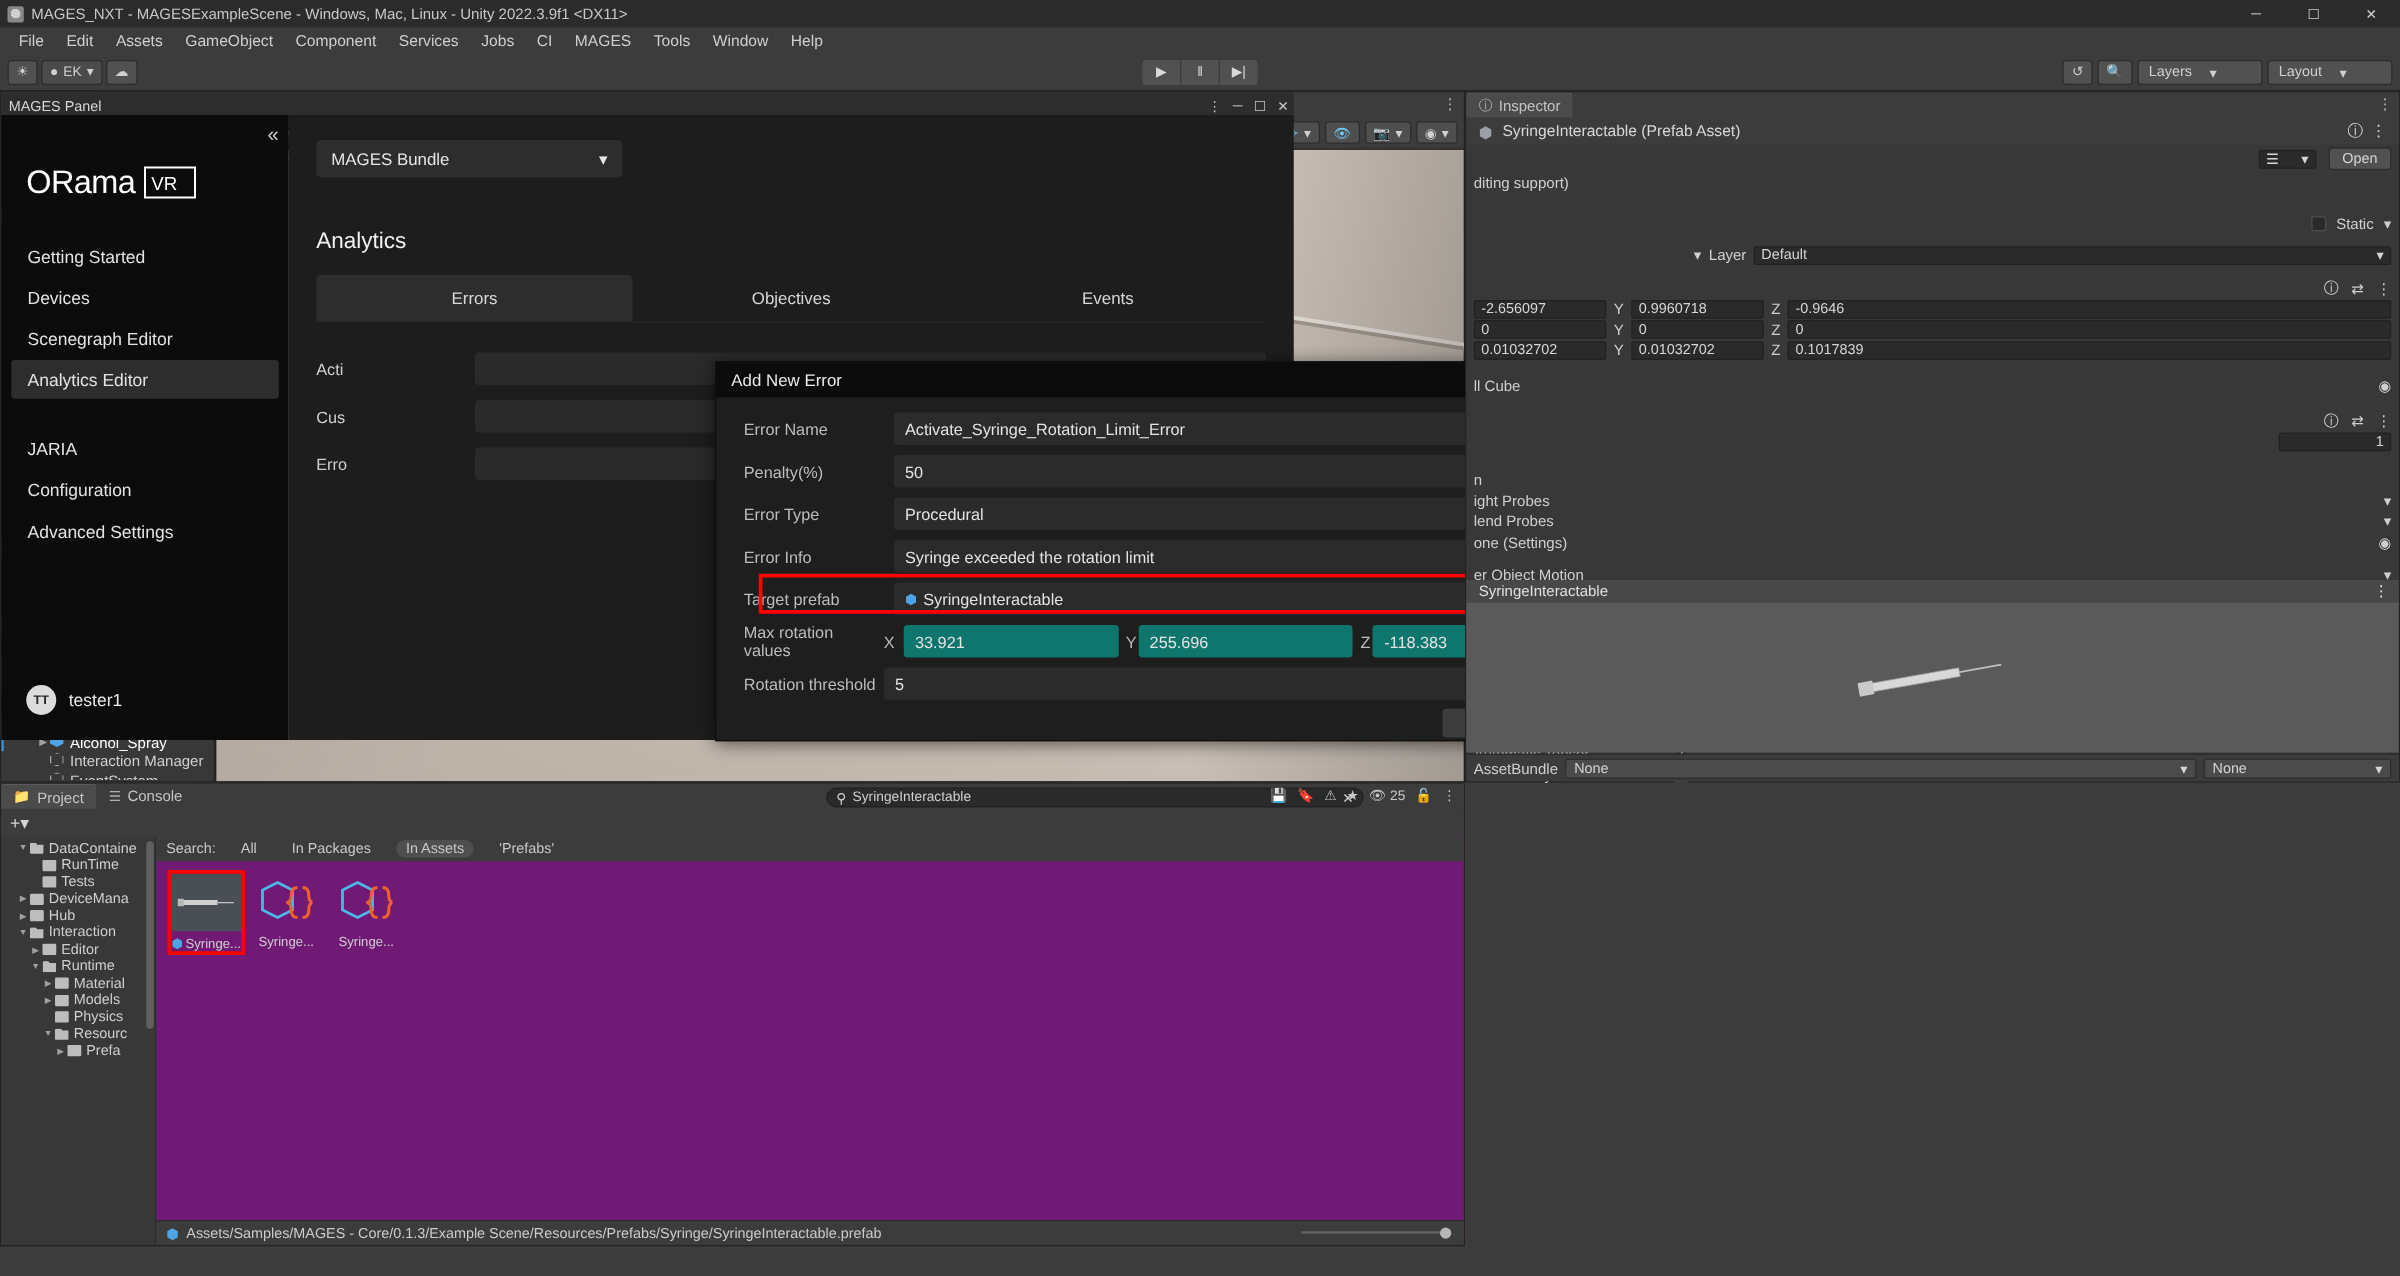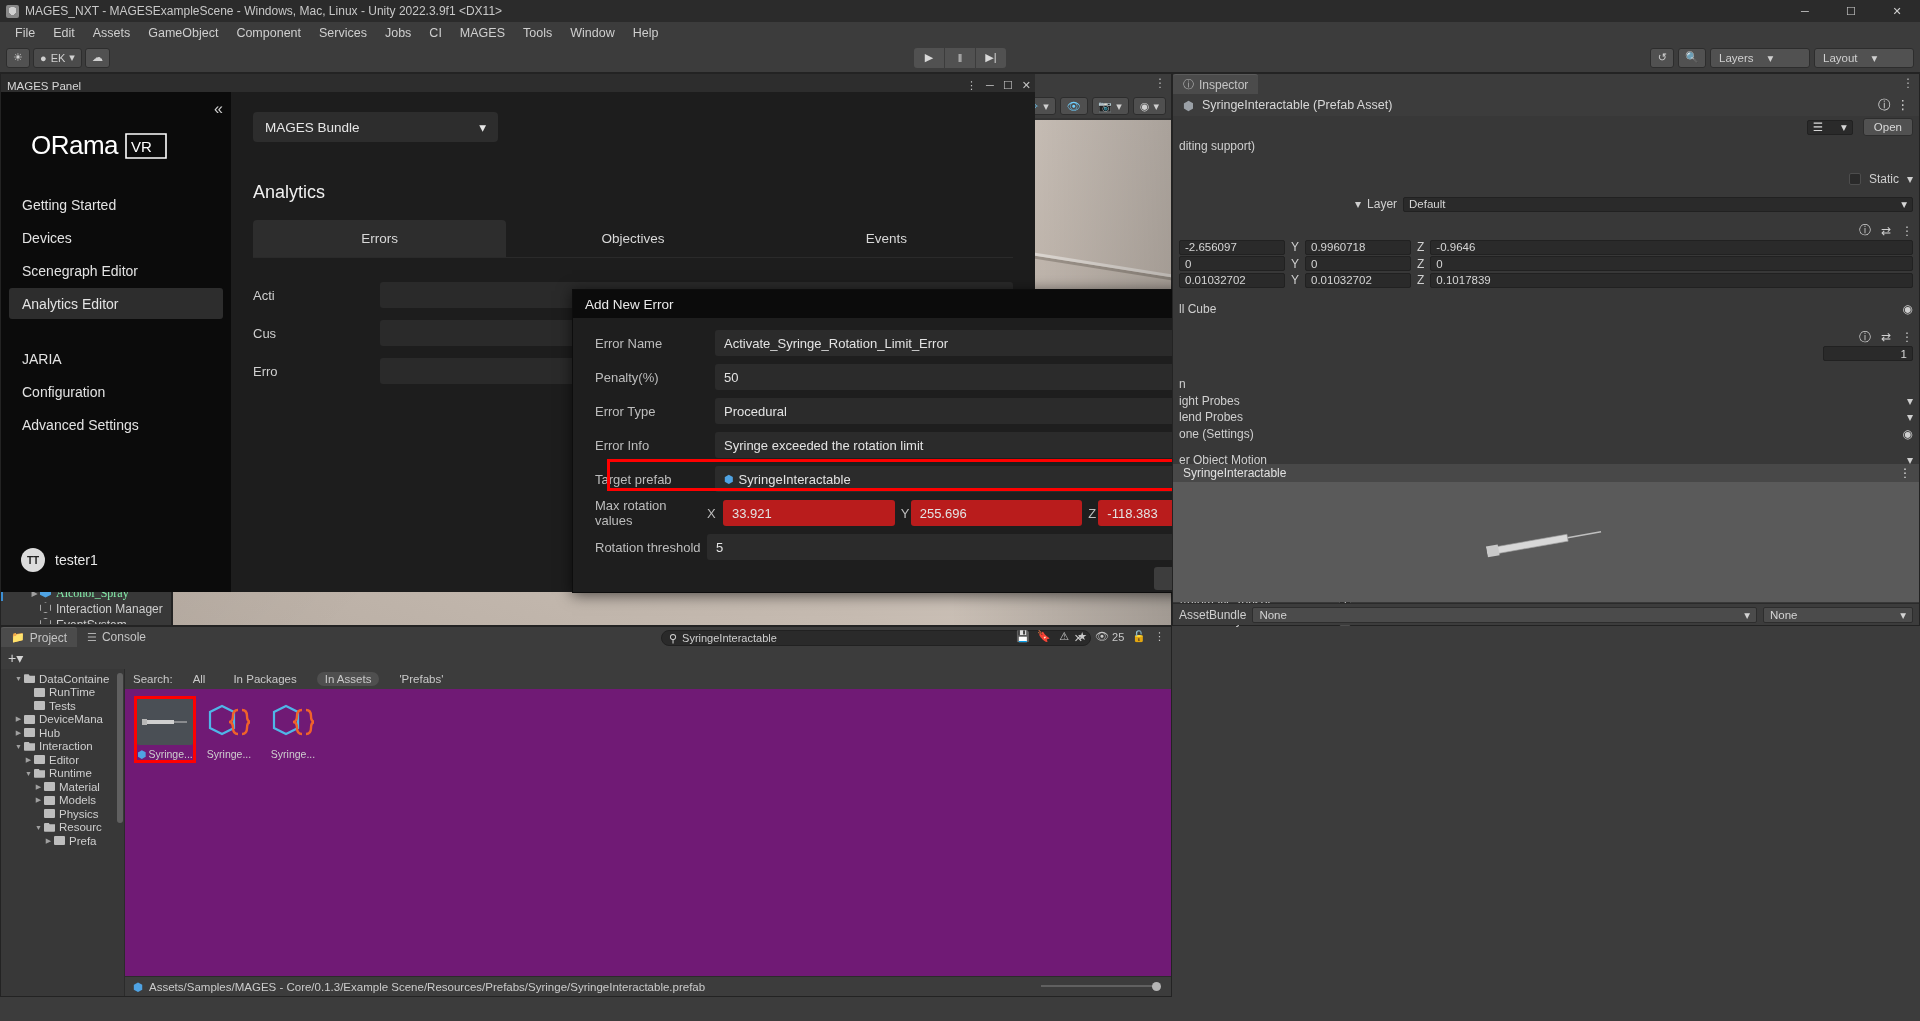--- a/index.html
+++ b/index.html
@@ -50,21 +50,21 @@
   #hierarchy { left:0; top:73px; width:172px; height:553px; background:#383838; }
   .h-toolrow { height:22px; display:flex; align-items:center; gap:4px; padding:2px 4px; background:#3c3c3c; }
   .plusbtn { display:flex; align-items:center; gap:2px; color:#d4d4d4; font-size:14px; padding:0 3px;}
   .searchbox { flex:1; height:16px; background:#2a2a2a; border:1px solid #212121; border-radius:8px;
       display:flex; align-items:center; padding:0 6px; gap:4px; font-size:11px; color:#9a9a9a; }
   .htree { padding-top:2px; height:508px; overflow:hidden; position:relative; }
   .hrow { height:15.6px; display:flex; align-items:center; font-size:12px; color:#cfcfcf; white-space:nowrap; position:relative;}
   .hrow .arrow { width:11px; font-size:8px; color:#a0a0a0; flex:0 0 11px; text-align:center; }
   .hrow .gico { width:14px; flex:0 0 14px; display:inline-block; }
   .hrow .lbl { margin-left:2px; }
-  .hrow.blue .lbl { color:#86efac;font-family:Liberation Serif, serif; }
+  .hrow.blue .lbl { color:#ffffff; }
   .hrow .pbar { position:absolute; left:0; top:0; bottom:0; width:2px; background:#3c8fd4; }
   .cube-out { display:inline-block; width:11px;height:11px; border:1.2px solid #a6a6a6;
      transform:rotate(0deg); clip-path:polygon(50% 0,100% 25%,100% 75%,50% 100%,0 75%,0 25%); }
   .cube-blue { display:inline-block; width:11px;height:11px; background:#4fa3e3;
      clip-path:polygon(50% 0,100% 25%,100% 75%,50% 100%,0 75%,0 25%); }
   .cube-pre { display:inline-block; width:12px;height:11px; background:#cfcfcf;
      clip-path:polygon(50% 0,100% 25%,100% 75%,50% 100%,0 75%,0 25%); position:relative;}
   .scn-ico { display:inline-block; width:12px; height:12px; border-radius:50%;
       background:conic-gradient(#cfcfcf 0 25%, #8d8d8d 25% 50%, #cfcfcf 50% 75%, #8d8d8d 75% 100%); }
 
@@ -96,21 +96,21 @@
      border:1px solid #232323; border-radius:4px; padding:3px 0; display:flex; flex-direction:column; gap:1px; }
   .stool { width:22px; height:22px; display:flex; align-items:center; justify-content:center; color:#c8c8c8; font-size:12px; }
   .stool.on { background:#3a6e9e; }
 
   
   #magespanel { left:302px; top:98px; width:1036px; height:518px; background:#1d1d1d; border:1px solid #111; }
   .mp-title { height:18px; background:#2d2d2d; display:flex; align-items:flex-end; padding:0 6px; font-size:11.5px; color:#d6d6d6; position:relative;}
   .mp-wbtns { position:absolute; right:4px; display:flex; gap:9px; font-size:11px; color:#c6c6c6; }
   .mp-body { display:flex; height:500px; }
   .mp-side { width:230px; background:#0b0b0b; position:relative; }
-  .orama { padding:38px 0 0 30px; display:flex; align-items:center; gap:5px;}
+  .orama { padding:38px 0 0 20px; display:flex; align-items:center; gap:5px;}
   .orama .o1 { font-size:26px; color:#fff; letter-spacing:-0.5px; }
   .orama .vr { width:46px;height:30px; position:relative; }
   .navitem { margin:0 8px; height:31px; display:flex; align-items:center; padding:0 13px; font-size:14px; color:#e3e3e3; border-radius:3px;}
   .navitem.active { background:#2d2d2d; }
   .nav-gap { height:22px; }
   .mp-user { position:absolute; bottom:20px; left:20px; display:flex; align-items:center; gap:10px; }
   .avatar { width:24px;height:24px;border-radius:50%; background:#dcdcdc; color:#222; font-size:10px; font-weight:bold;
       display:flex;align-items:center;justify-content:center;}
   .mp-main { flex:1; background:#1d1d1d; padding:20px 22px 0 22px; position:relative; }
   .bundlesel { width:245px; height:30px; background:#2d2d2d; border-radius:4px; display:flex; align-items:center;
@@ -137,21 +137,21 @@
   .prefab-row { position:relative; }
   .red-outline { position:absolute; left:12px; right:-7px; top:-3px; height:32px; border:3px solid #ff0000; pointer-events:none; }
   .objfield { flex:1; height:26px; background:#2b2b2b; border-radius:3px; display:flex; align-items:center;
      padding:0 9px; font-size:13px; color:#e3e3e3; gap:6px; justify-content:space-between;}
   .objfield .ofl { display:flex; align-items:center; gap:5px; }
   .dot-pick { width:12px;height:12px;border-radius:50%; border:1.5px solid #9a9a9a; display:inline-block; position:relative;}
   .dot-pick::after{content:'';position:absolute;left:3px;top:3px;width:4px;height:4px;border-radius:50%;background:#9a9a9a;}
   .vec3 { display:flex; align-items:center; flex:1; gap:0; }
   .vecseg { display:flex; align-items:center; flex:1; }
   .vecseg .ax { width:16px; font-size:13px; color:#bdbdbd; text-align:left; }
-  .vecseg .vb { flex:1; height:26px; background:#b91c1c; border-radius:3px; display:flex; align-items:center;
+  .vecseg .vb { flex:1; height:26px; background:#0f766e; border-radius:3px; display:flex; align-items:center;
      padding:0 9px; font-size:13px; color:#e3e3e3; }
   .am-scroll { position:absolute; right:4px; top:32px; width:7px; height:238px; background:#1a1a1a; border-radius:4px;}
   .am-thumb { position:absolute; left:0; top:4px; width:7px; height:186px; background:#5c5c5c; border-radius:4px;}
   .am-scroll .car { position:absolute; left:0; width:7px; text-align:center; font-size:7px; color:#9a9a9a;}
   .addbtn { position:absolute; right:54px; bottom:4px; width:84px; height:23px; background:#3d3d3d; border-radius:3px;
      display:flex; align-items:center; justify-content:center; font-size:12.5px; color:#e0e0e0; }
 
   
   #inspector { left:1172px; top:73px; width:748px; height:553px; background:#383838; }
   .insp-sub { height:22px; background:#3c3c3c; display:flex; align-items:center; padding:0 10px; gap:8px; font-size:12.5px; color:#d7d7d7;}

